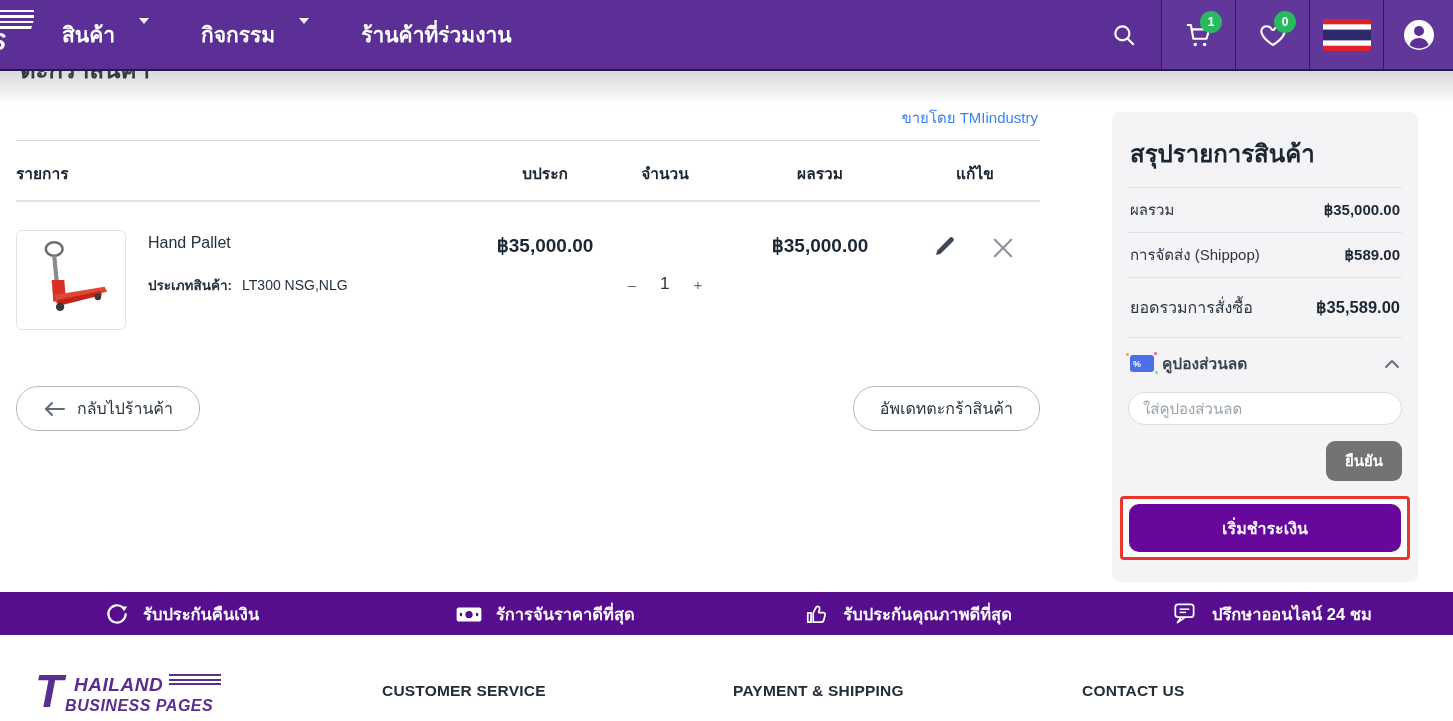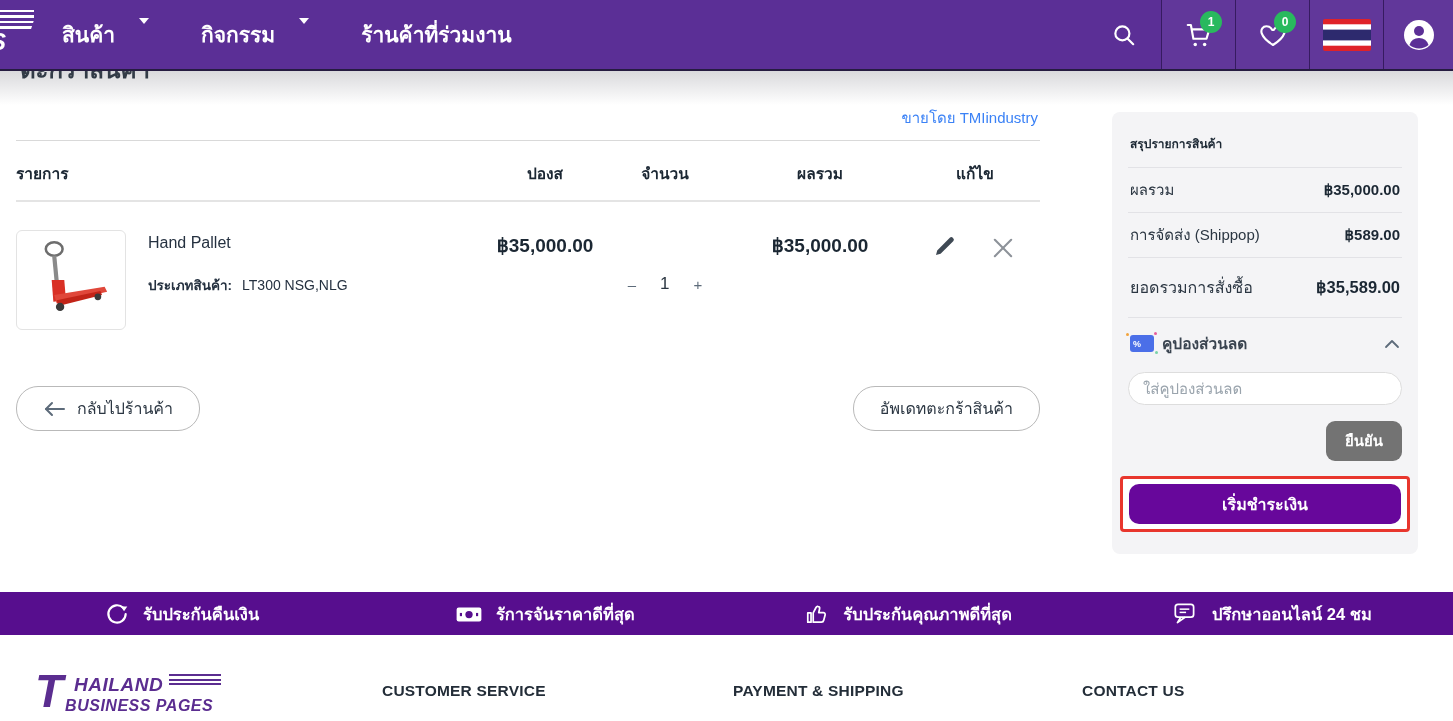--- a/index.html
+++ b/index.html
@@ -65,21 +65,21 @@
   .icon-btn { cursor:pointer; display:inline-flex; }
 
   .btn-row { display:flex; justify-content:space-between; margin-top:22px; }
   .pill-btn { display:inline-flex; align-items:center; gap:12px; background:#fff;
     border:1px solid #b9b9b9; border-radius:22px; padding:9px 26px; font-size:16px;
     color:#2b3642; cursor:pointer; font-family:inherit; }
 
   
   .summary-card { position:absolute; left:1112px; top:112px; width:306px; z-index:3;
     background:#f4f4f6; border-radius:8px; padding:16px 16px 22px; }
-  .sum-title { font-size:12px; font-weight:bold; color:#1b2733; padding:6px 2px 14px; }
+  .sum-title { font-size:24px; font-weight:bold; color:#1b2733; padding:6px 2px 14px; }
   .sum-row { display:flex; justify-content:space-between; align-items:center;
     border-top:1px solid #e2e2e6; padding:10px 2px; font-size:15px; color:#2b3642; }
   .sum-row .val { font-weight:bold; color:#1b2733; }
   .sum-row.total { padding:17px 2px; font-size:16px; }
   .sum-row.total .lbl { font-weight:normal; }
   .sum-row.total .val { font-size:16.5px; }
   .coupon-head { display:flex; align-items:center; gap:8px; border-top:1px solid #e2e2e6;
     padding:13px 2px 12px; font-size:15.5px; font-weight:bold; color:#3a4450; cursor:pointer; }
   .coupon-head .grow { flex:1; }
   .ticket { position:relative; width:24px; height:17px; background:#4b6fe8; border-radius:3px;
@@ -91,21 +91,21 @@
   .ticket .d3 { background:#7bd3a8; right:-4px; bottom:-2px; }
   .coupon-input { width:100%; height:33px; border:1px solid #ddd; border-radius:17px;
     padding:0 14px; font-size:15px; font-family:inherit; color:#2b3642; background:#fff;
     outline:none; margin-top:4px; }
   .coupon-input::placeholder { color:#9aa4ad; }
   .confirm-row { display:flex; justify-content:flex-end; margin-top:16px; }
   .confirm-btn { background:#737373; color:#fff; font-weight:bold; font-size:15px;
     border:none; border-radius:9px; padding:8px 19px; cursor:pointer; font-family:inherit; }
   .checkout-wrap { margin:15px -8px 0 -8px; border:3px solid #e8362d; border-radius:4px;
     padding:5px 6px; background:#fff; }
-  .checkout-btn { width:100%; height:40px; background:#67079b; border:none; border-radius:10px;
+  .checkout-btn { width:100%; height:48px; background:#67079b; border:none; border-radius:10px;
     color:#fff; font-weight:bold; font-size:16px; cursor:pointer; font-family:inherit; }
 
   
   .guarantee { position:absolute; left:0; top:592px; width:1453px; height:43px;
     background:#570e8e; display:flex; align-items:center; z-index:3; }
   .g-item { flex:1; display:flex; align-items:center; justify-content:center; gap:13px;
     color:#fff; font-size:16.5px; font-weight:bold; }
 
   
   .footer { position:absolute; left:0; top:635px; width:1453px; height:86px; background:#fff; }
@@ -181,21 +181,21 @@
     </div>
   </div>
 </div>
 <div class="nav-shadow"></div>
 
 <div class="table-area">
   <div class="soldby">ขายโดย TMIindustry</div>
 
   <div class="cart-grid head-row">
     <div>รายการ</div>
-    <div class="c">ปองส</div>
+    <div class="c">บประก</div>
     <div class="c">จำนวน</div>
     <div class="c">ผลรวม</div>
     <div class="c">แก้ไข</div>
   </div>
 
   <div class="cart-grid item-row">
     <div class="item-cell">
       <div class="prod-img">
         <svg width="92" height="84" viewBox="0 0 100 100">
           <ellipse cx="30" cy="13" rx="10" ry="8" fill="none" stroke="#6d6d6d" stroke-width="3"></ellipse>

